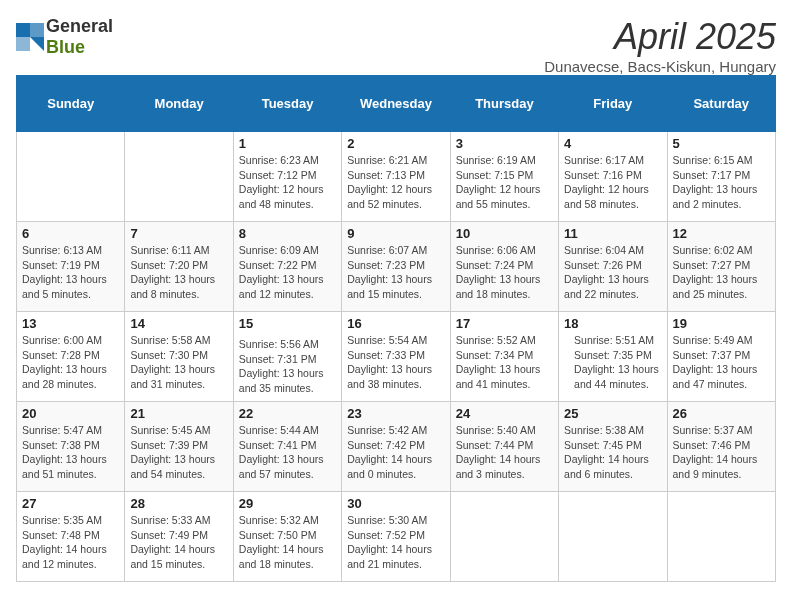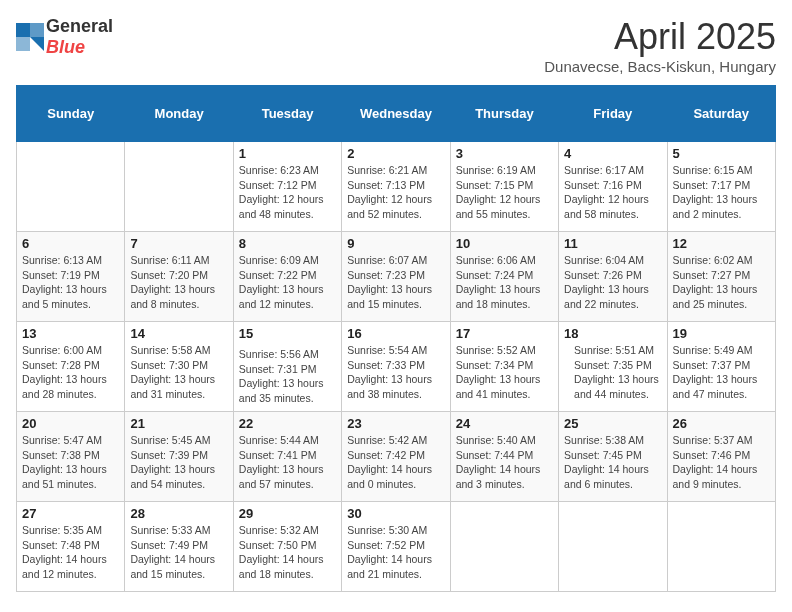--- a/index.html
+++ b/index.html
@@ -7,40 +7,40 @@
       font-family: Arial, sans-serif;
       background: #fff;
       width: 792px;
       min-height: 612px;
       padding: 16px;
     }
     .header {
       display: flex;
       justify-content: space-between;
       align-items: flex-start;
-      margin-bottom: 10px;
     }
     .logo {
       display: flex;
       align-items: center;
       font-size: 18px;
       font-weight: bold;
     }
     .logo-general { color: #333; }
-    .logo-blue { color: #ef4444; font-style: italic; }
+    .logo-blue { color: #4d7c0f; }
     .logo-icon {
       width: 28px;
       height: 28px;
       margin-right: 2px;
     }
     .title-block { text-align: right; }
     .calendar-title {
       font-size: 36px;
       font-weight: normal;
       color: #333;
+      font-style: italic;
     }
     .calendar-subtitle {
       font-size: 15px;
       color: #555;
     }
     table {
       width: 100%;
       border-collapse: collapse;
       table-layout: fixed;
     }

